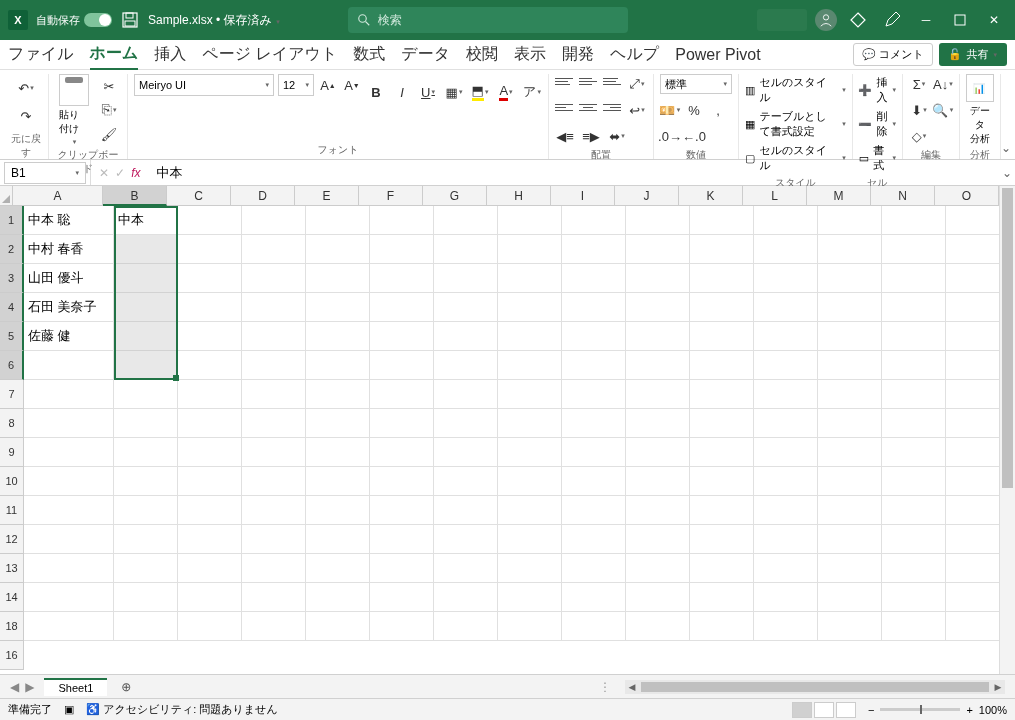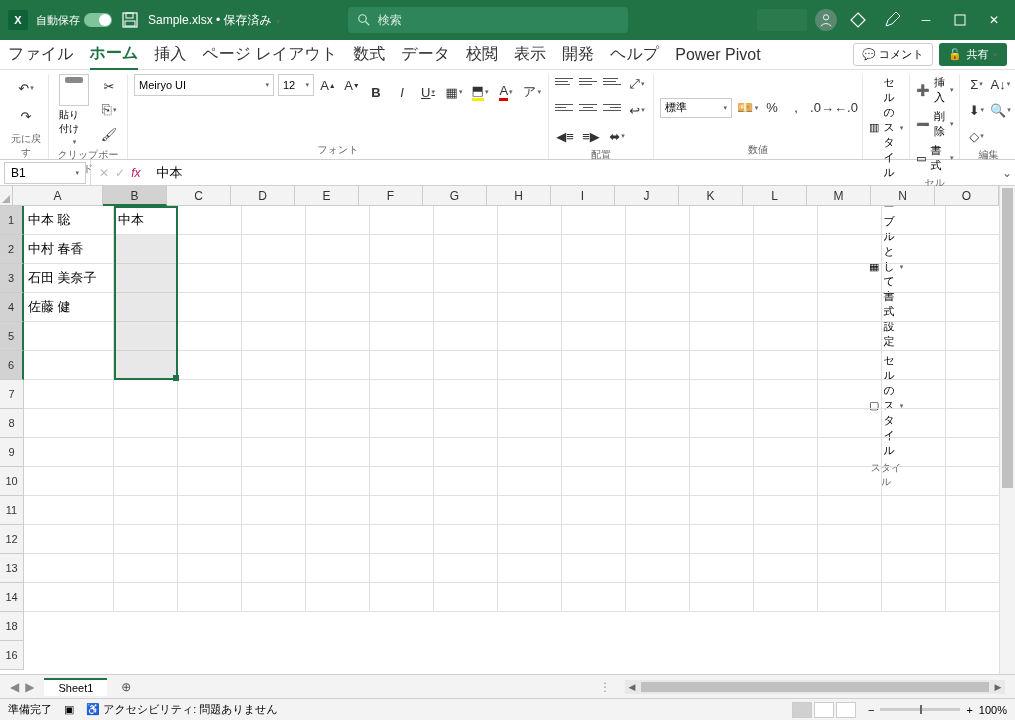--- a/index.html
+++ b/index.html
@@ -37,21 +37,21 @@
 .font-row1 { display: flex; gap: 4px; align-items: center; }
 .font-select { width: 140px; height: 22px; border: 1px solid #ccc; font-size: 11px; padding: 0 4px; display:flex; align-items:center; justify-content:space-between;}
 .size-select { width: 36px; height: 22px; border: 1px solid #ccc; font-size: 11px; padding: 0 4px; display:flex; align-items:center; justify-content:space-between;}
 .font-row2 { display: flex; gap: 6px; align-items: center; margin-top: 8px; }
 .btn-ic { width: 20px; height: 20px; display: flex; align-items: center; justify-content: center; font-size: 13px; color: #333; cursor: pointer; }
 .dd { font-size: 7px; color: #666; margin-left: 1px; }
 .align-g { display: flex; flex-direction: column; gap: 6px; }
 .align-row { display: flex; gap: 6px; }
 .abox { width: 18px; height: 14px; display: flex; flex-direction: column; justify-content: center; gap: 2px; cursor:pointer; }
 .abox span { height: 1px; background: #555; }
-.num-col { display: flex; gap: 6px; }
+.num-col { display: flex; flex-direction: column; gap: 6px; }
 .num-select { width: 72px; height: 20px; border: 1px solid #ccc; font-size: 11px; padding: 0 4px; display:flex; align-items:center; justify-content:space-between;}
 .num-row { display: flex; gap: 4px; }
 .style-col { display: flex; flex-direction: column; gap: 2px; font-size: 11px;}
 .style-item { display: flex; align-items: center; gap: 4px; cursor: pointer; padding: 1px 0;}
 .cell-col { display: flex; flex-direction: column; gap: 2px; font-size: 11px;}
 .edit-g { display: flex; gap: 4px; }
 .edit-col { display: flex; flex-direction: column; gap: 6px; }
 .ana-col { display:flex; flex-direction:column; align-items:center; gap:2px; font-size:10px;}
 .ana-icon { width:28px; height:28px; border:1px solid #ccc; display:flex; align-items:center; justify-content:center;}
 .ribbon-collapse { width:14px; display:flex; align-items:flex-end; justify-content:center; padding-bottom:4px; color:#666;}
@@ -458,20 +458,37 @@
             <div class="cell"></div>
             <div class="cell"></div>
             <div class="cell"></div>
             <div class="cell"></div>
             <div class="cell"></div>
             <div class="cell"></div>
             <div class="cell"></div>
             <div class="cell"></div>
           </div>
           <div class="crow">
+            <div class="cell wide">山田  優斗</div>
+            <div class="cell"></div>
+            <div class="cell"></div>
+            <div class="cell"></div>
+            <div class="cell"></div>
+            <div class="cell"></div>
+            <div class="cell"></div>
+            <div class="cell"></div>
+            <div class="cell"></div>
+            <div class="cell"></div>
+            <div class="cell"></div>
+            <div class="cell"></div>
+            <div class="cell"></div>
+            <div class="cell"></div>
+            <div class="cell"></div>
+          </div>
+          <div class="crow">
             <div class="cell wide">石田  美奈子</div>
             <div class="cell"></div>
             <div class="cell"></div>
             <div class="cell"></div>
             <div class="cell"></div>
             <div class="cell"></div>
             <div class="cell"></div>
             <div class="cell"></div>
             <div class="cell"></div>
             <div class="cell"></div>

